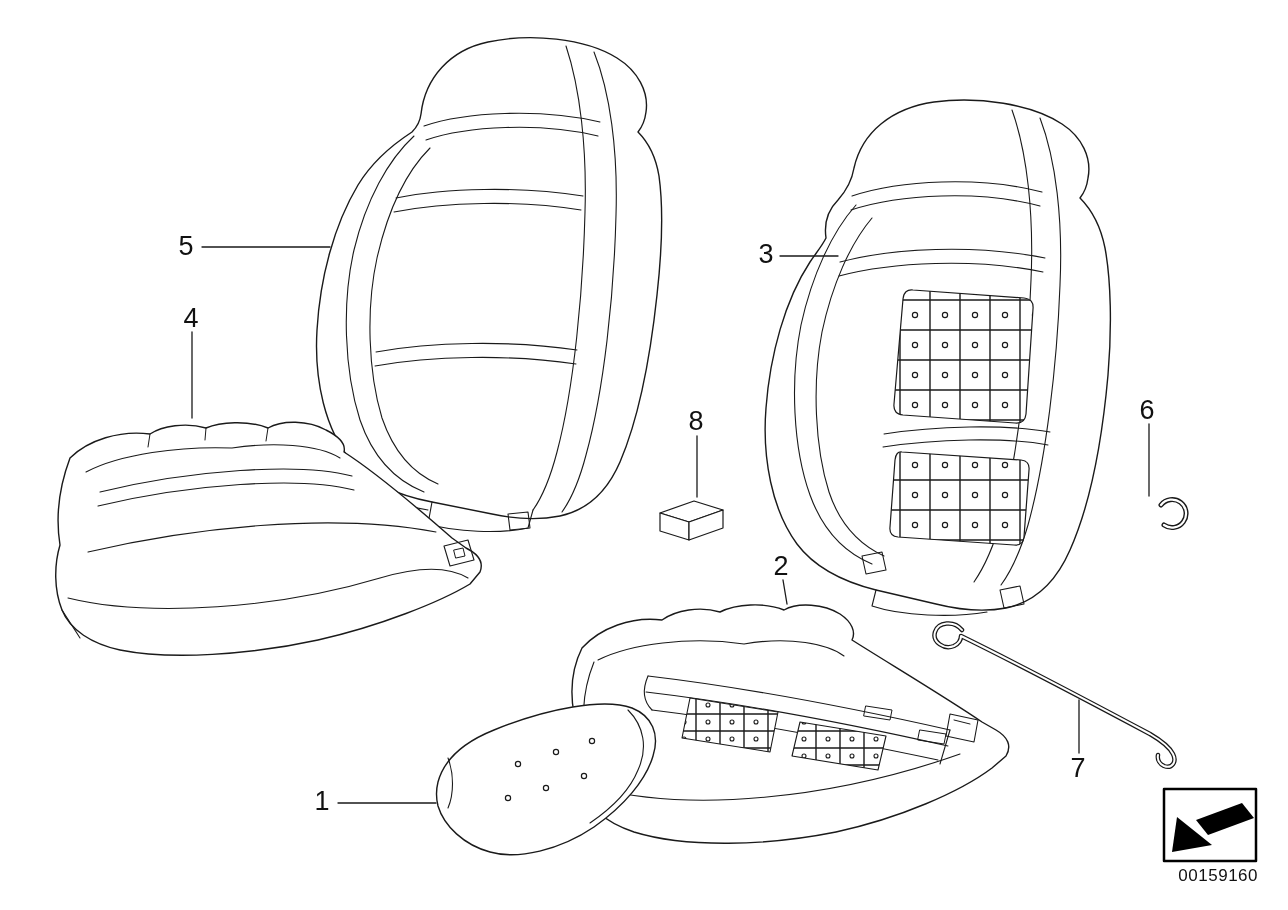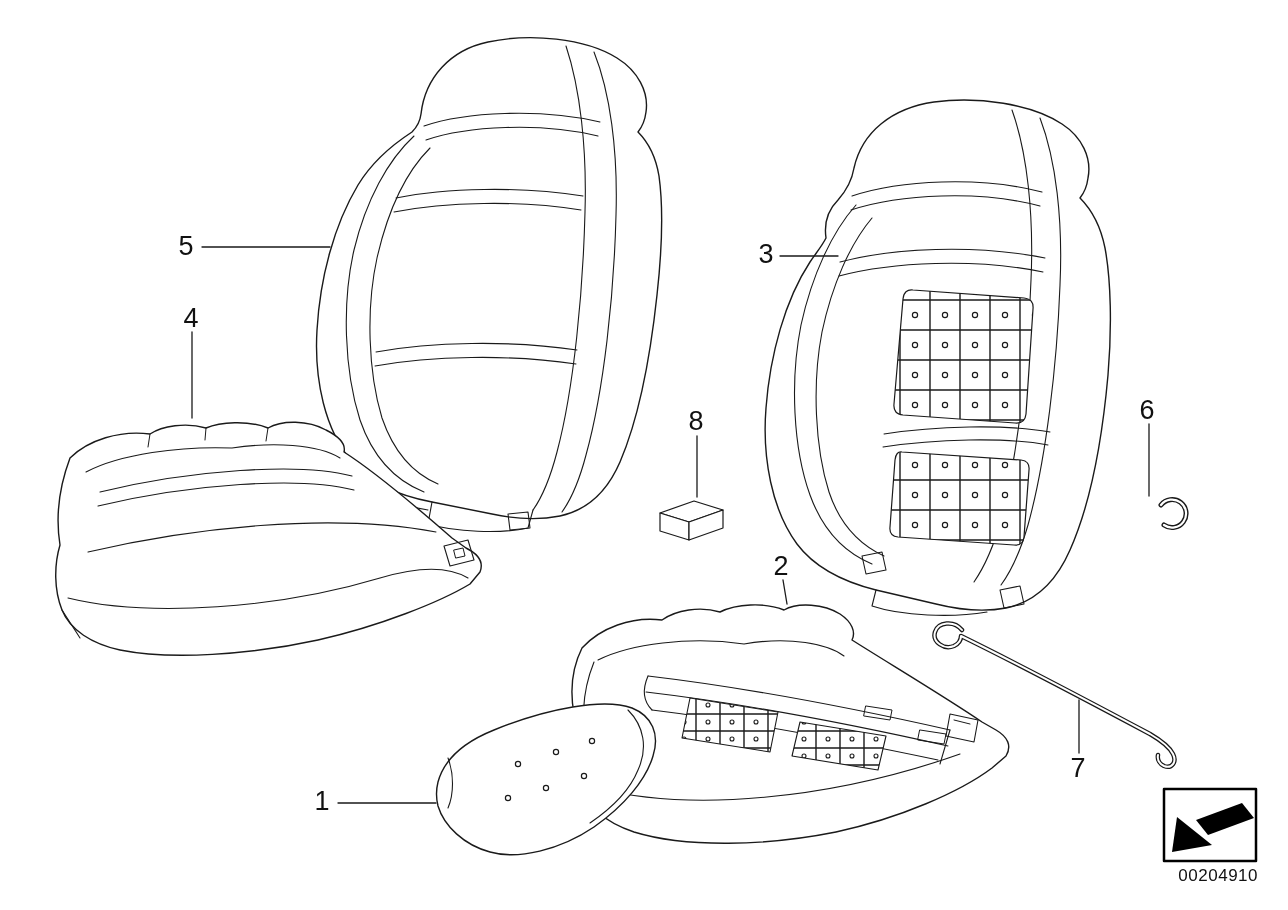--- a/index.html
+++ b/index.html
@@ -172,15 +172,15 @@
 
   <div class="callout co1">1</div>
   <div class="callout co2">2</div>
   <div class="callout co3">3</div>
   <div class="callout co4">4</div>
   <div class="callout co5">5</div>
   <div class="callout co6">6</div>
   <div class="callout co7">7</div>
   <div class="callout co8">8</div>
 
-  <div class="doc-number">00204910</div>
+  <div class="doc-number">00159160</div>
 
 </div>
 
 </body></html>

